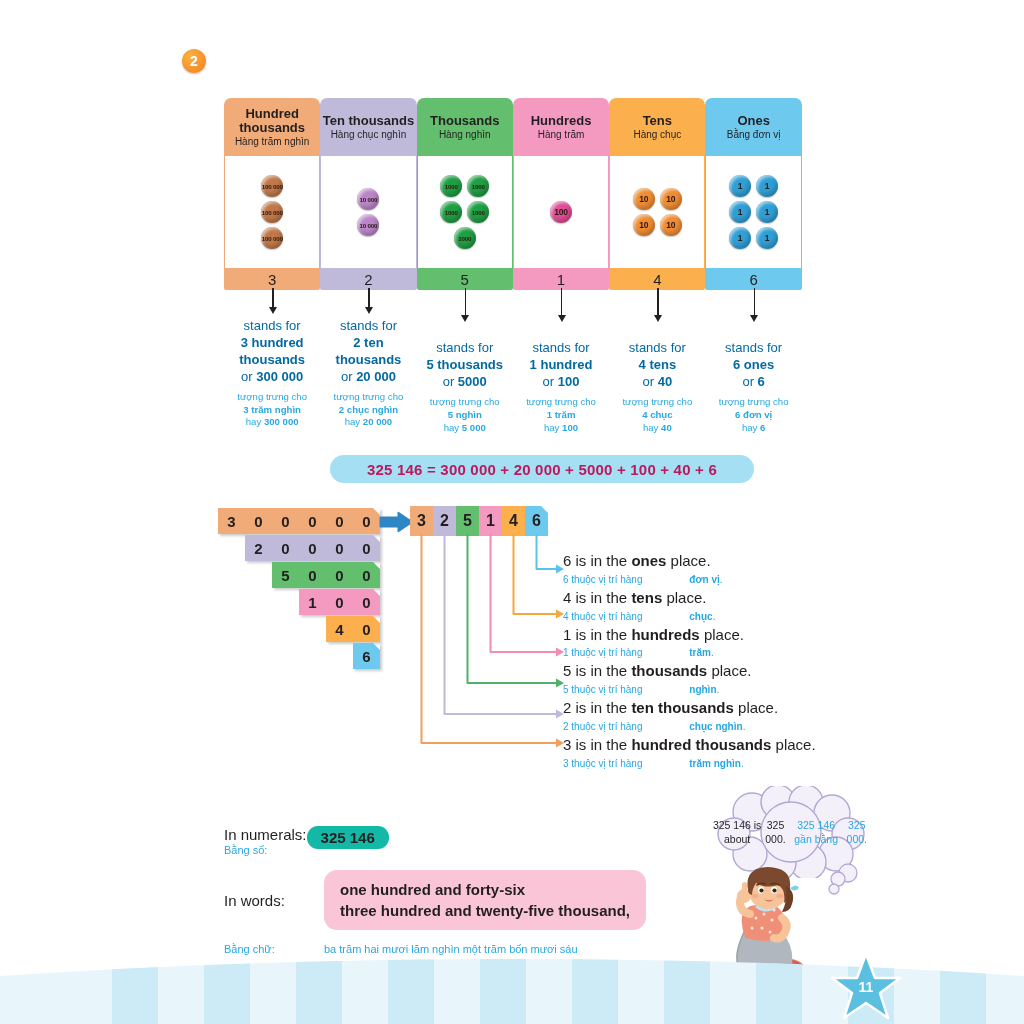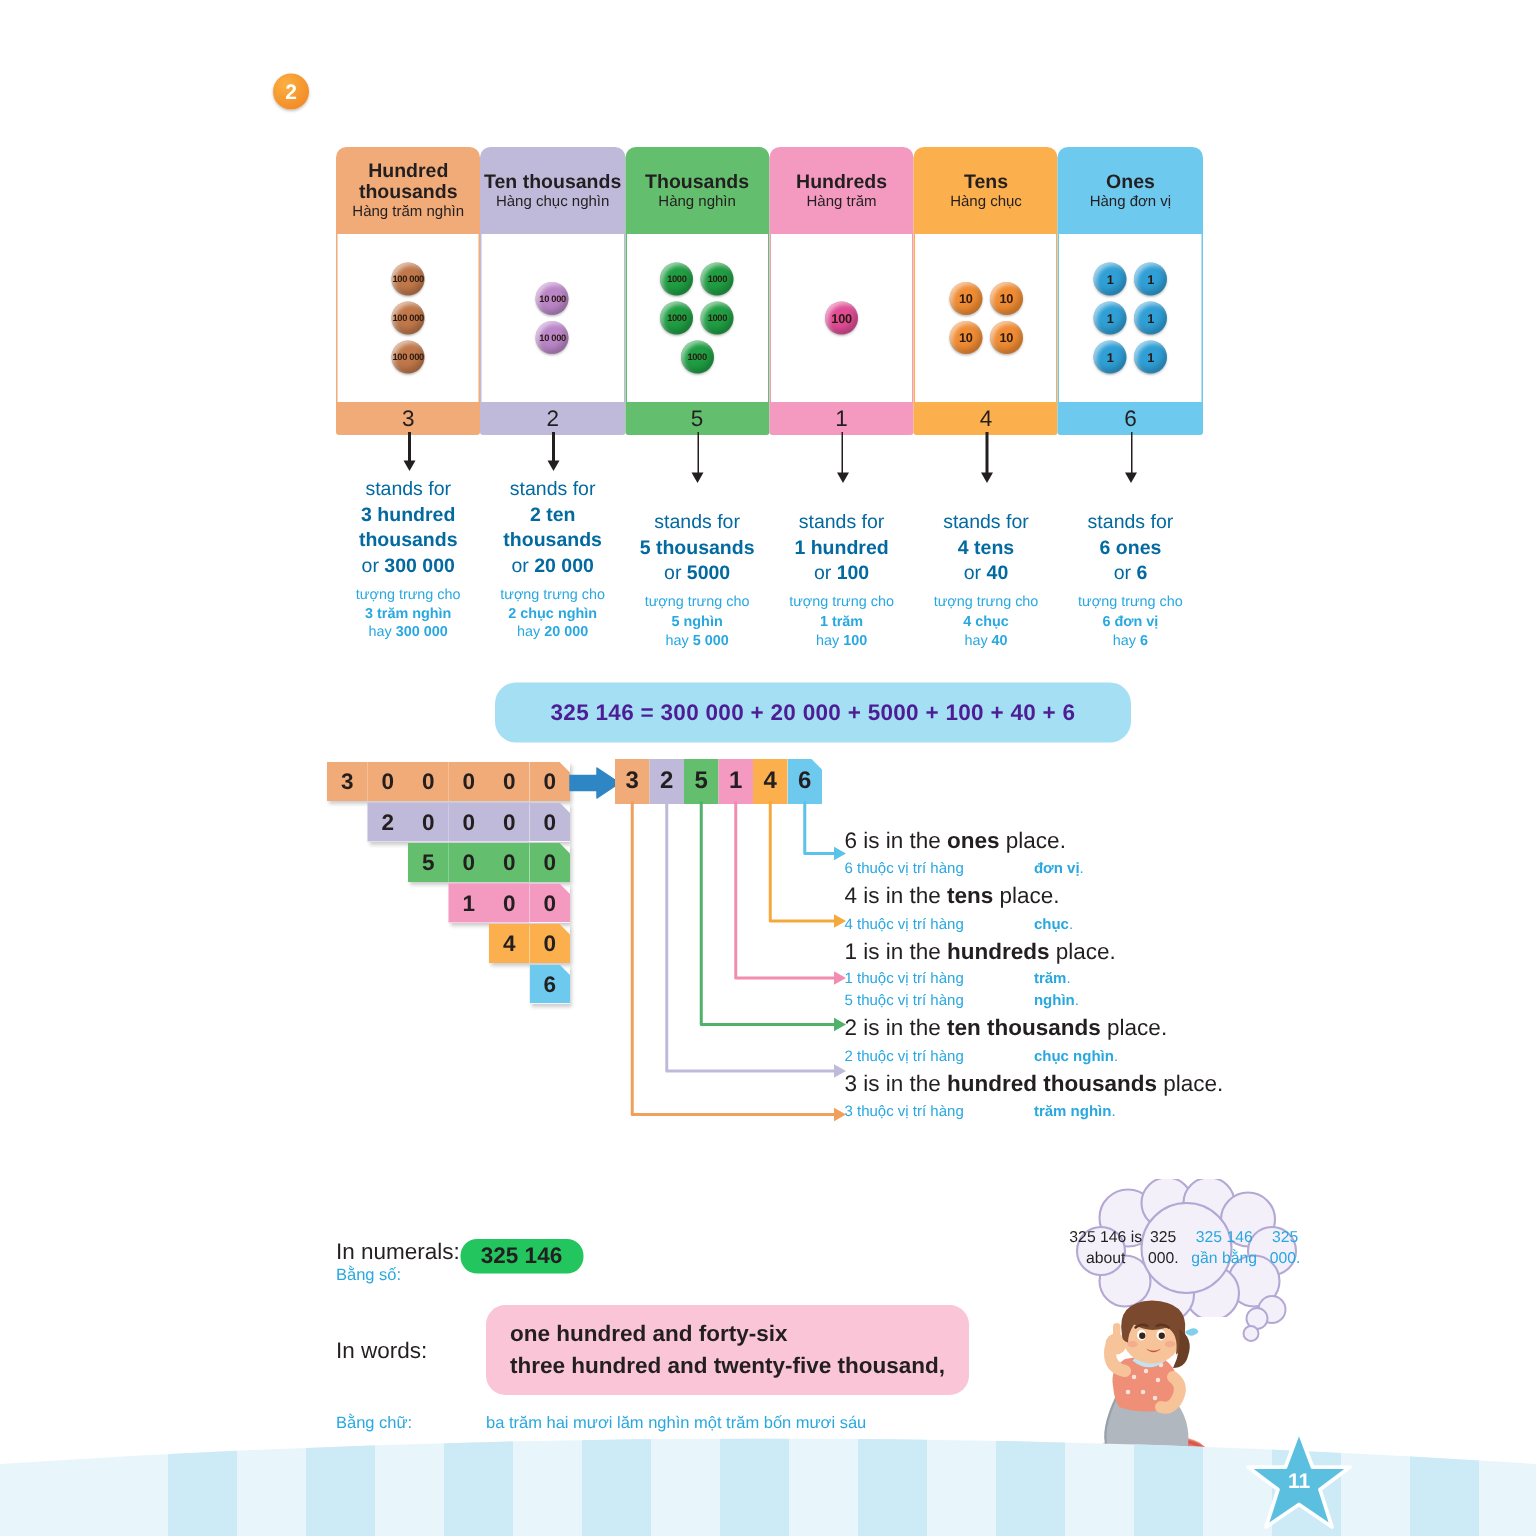--- a/index.html
+++ b/index.html
@@ -67,24 +67,24 @@
   .sf{position:absolute;left:224px;top:318px;width:578px;display:flex;}
   .sf-col{width:96.3px;text-align:center;line-height:1.3;}
   .sf-en{font-size:13px;color:#0369a1;}
   .sf-en b{font-weight:bold;}
   .sf-vi{font-size:9.6px;color:#29a8e0;line-height:1.35;margin-top:5px;}
   .sf-vi b{font-weight:bold;}
   .sf-col.shift{margin-top:22px;}
 
   
   .eqn{
-    position:absolute;left:330px;top:455px;width:424px;height:40px;
+    position:absolute;left:330px;top:455px;width:424px;height:28px;
     background:#a5dff4;border-radius:14px;
     display:flex;align-items:center;justify-content:center;
-    font-size:15px;font-weight:bold;color:#4c1d95;letter-spacing:.2px;
+    font-size:15px;font-weight:bold;color:#be185d;letter-spacing:.2px;
   }
 
   
   .stair{position:absolute;left:218px;top:508px;}
   .stair-row{display:flex;height:26px;margin-bottom:1px;}
   .tile{
     width:27px;height:26px;box-sizing:border-box;
     display:flex;align-items:center;justify-content:center;
     font-size:15px;font-weight:bold;color:#231f20;
   }
@@ -111,21 +111,21 @@
   .co-en b{font-weight:bold;}
   .co-vi{font-size:10px;color:#29a8e0;line-height:1.5;}
   .co-vi b{font-weight:bold;margin-left:44px;}
 
   
   .ans{position:absolute;left:224px;top:826px;width:470px;}
   .ans-lbl-en{font-size:15px;color:#231f20;}
   .ans-lbl-vi{font-size:11px;color:#29a8e0;margin-top:1px;}
   .num-pill{
     display:inline-flex;align-items:center;justify-content:center;
-    background:#22c55e;border-radius:11px;padding:3px 14px;
+    background:#14b8a6;border-radius:11px;padding:3px 14px;
     font-size:15px;font-weight:bold;color:#231f20;
   }
   .words-pill{
     background:#f9c5d7;border-radius:13px;padding:9px 16px;
     font-size:15px;font-weight:bold;color:#231f20;line-height:1.4;
   }
   .row-num{display:flex;align-items:flex-start;gap:0;}
   .row-words{display:flex;align-items:center;gap:12px;margin-top:14px;}
 
   
@@ -227,21 +227,21 @@
               <div class="disc big" style="background: rgb(240, 140, 51);">10</div>
               <div class="disc big" style="background: rgb(240, 140, 51);">10</div>
               <div class="disc big" style="background: rgb(240, 140, 51);">10</div>
             </div>
           </div>
           <div class="pv-foot" style="background: rgb(251, 176, 77);">4</div>
         </div>
         <div class="pv-col">
           <div class="pv-head" style="background: rgb(110, 201, 238);">
             <div class="en">Ones</div>
-            <div class="vi">Hàng đơn vị</div>
+            <div class="vi">Bằng đơn vị</div>
           </div>
           <div class="pv-body" style="border-color: rgb(110, 201, 238);">
             <div class="disc-grid" style="width: 56px;">
               <div class="disc big" style="background: rgb(47, 159, 214);">1</div>
               <div class="disc big" style="background: rgb(47, 159, 214);">1</div>
               <div class="disc big" style="background: rgb(47, 159, 214);">1</div>
               <div class="disc big" style="background: rgb(47, 159, 214);">1</div>
               <div class="disc big" style="background: rgb(47, 159, 214);">1</div>
               <div class="disc big" style="background: rgb(47, 159, 214);">1</div>
             </div>
@@ -378,20 +378,21 @@
       </div>
       <div class="co">
         <div class="co-en">4 is in the <b>tens</b> place.</div>
         <div class="co-vi">4 thuộc vị trí hàng <b>chục</b>.</div>
       </div>
       <div class="co">
         <div class="co-en">1 is in the <b>hundreds</b> place.</div>
         <div class="co-vi">1 thuộc vị trí hàng <b>trăm</b>.</div>
       </div>
       <div class="co">
+        <div class="co-en">5 is in the <b>thousands</b> place.</div>
         <div class="co-vi">5 thuộc vị trí hàng <b>nghìn</b>.</div>
       </div>
       <div class="co">
         <div class="co-en">2 is in the <b>ten thousands</b> place.</div>
         <div class="co-vi">2 thuộc vị trí hàng <b>chục nghìn</b>.</div>
       </div>
       <div class="co">
         <div class="co-en">3 is in the <b>hundred thousands</b> place.</div>
         <div class="co-vi">3 thuộc vị trí hàng <b>trăm nghìn</b>.</div>
       </div>

